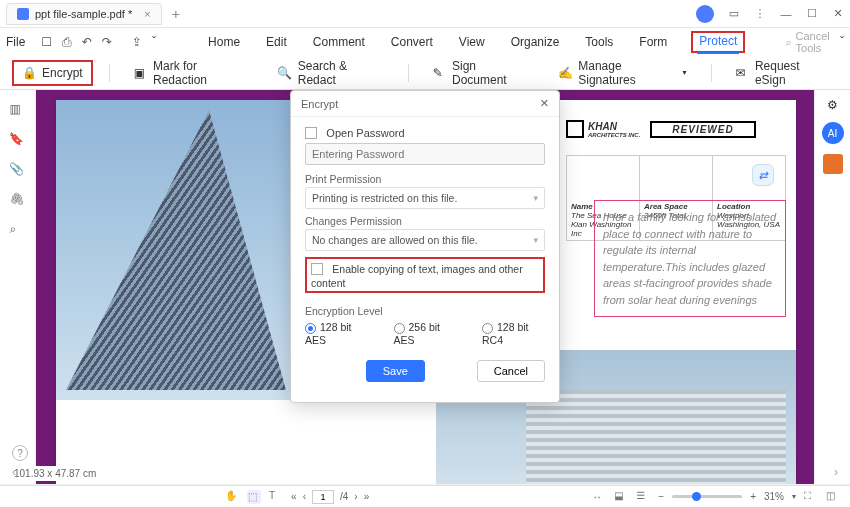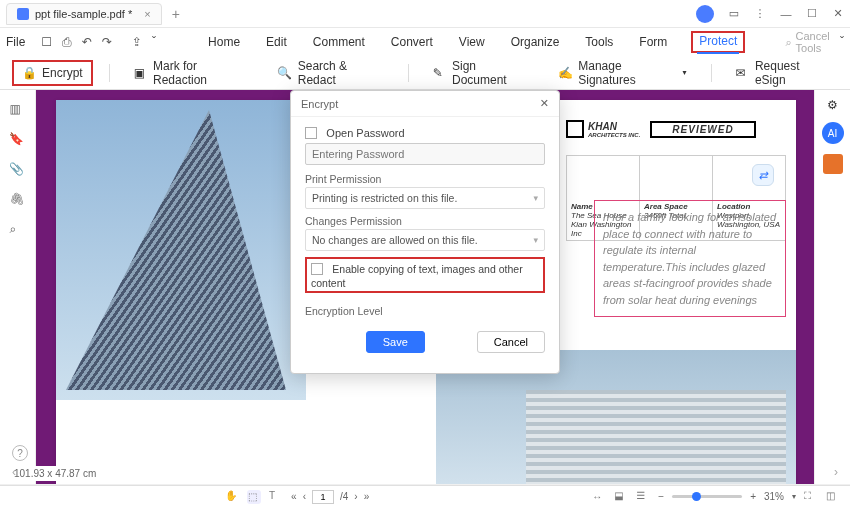--- a/index.html
+++ b/index.html
@@ -241,20 +241,25 @@
     <div class="dlg-sub">Changes Permission</div>
     <div class="dlg-select">
       <span>No changes are allowed on this file.</span>
         <span class="dlg-chev">▾</span>
     </div>
     <div class="dlg-hi">
       <span class="chk"></span>
       <span class="dlg-label" style="font-size:10.5px;">Enable copying of text, images and other content</span>
     </div>
     <div class="dlg-sub" style="margin-top:12px;">Encryption Level</div>
+    <div class="radio-row">
+      <span><span class="radio on"></span><span>128 bit AES</span></span>
+      <span><span class="radio"></span><span>256 bit AES</span></span>
+      <span><span class="radio"></span><span>128 bit RC4</span></span>
+    </div>
     <div class="dlg-buttons">
       <button class="btn primary">Save</button>
       <button class="btn">Cancel</button>
     </div>
   </div>
 </div>
 
 <div class="help-icon">?</div>
 <div class="dim-label">101.93 x 47.87 cm</div>
 <div class="scroll-arrows">

